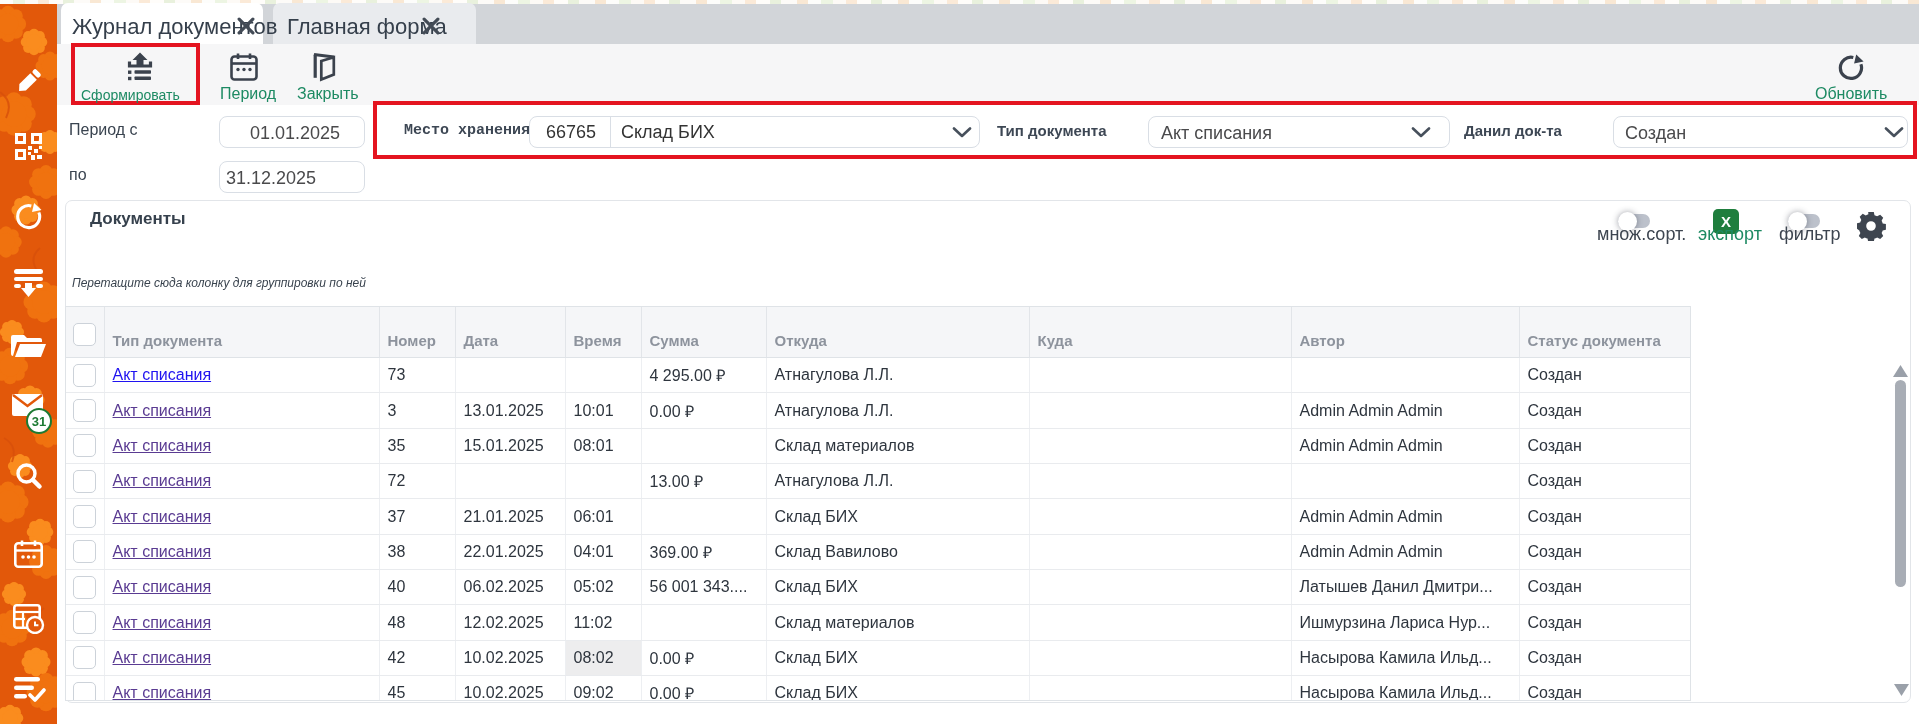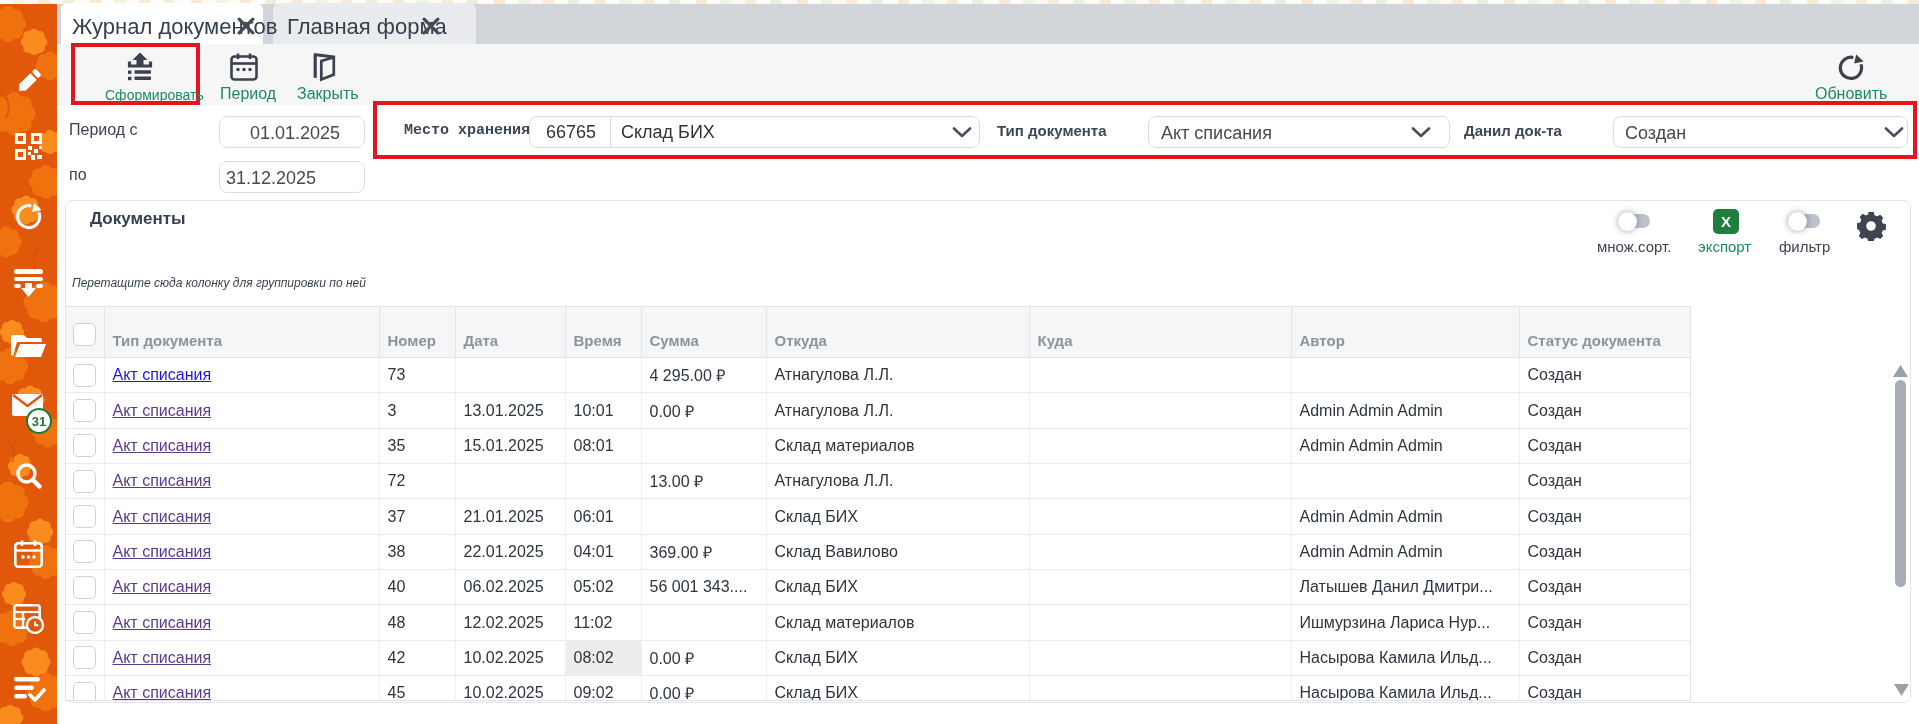--- a/index.html
+++ b/index.html
@@ -28,21 +28,21 @@
   
   .flabel{position:absolute;font-size:16px;line-height:17px;color:#3a4450;white-space:nowrap;z-index:5;}
   .flabel2{position:absolute;font-size:15px;line-height:17px;font-weight:700;color:#3d4754;white-space:nowrap;z-index:5;}
   .finput{position:absolute;height:30px;background:#fff;border:1px solid #d9dee5;border-radius:8px;
           font-size:18px;color:#4a4a4c;line-height:33px;z-index:5;white-space:nowrap;}
   .chev{position:absolute;z-index:6;}
   
   #panel{left:65px;top:200px;width:1844px;height:501px;background:#fff;border:1px solid #e2e5e9;border-radius:7px;z-index:1;}
   #ptitle{left:90px;top:209px;font-size:17px;font-weight:700;color:#36414d;z-index:2;}
   #hint{left:72px;top:276px;font-size:12px;font-style:italic;color:#39434e;z-index:2;}
-  .minilbl{position:absolute;top:238px;font-size:15px;color:#3d4550;z-index:2;white-space:nowrap;}
+  .minilbl{position:absolute;top:224px;font-size:18px;color:#3d4550;z-index:2;white-space:nowrap;}
   .toggle{position:absolute;top:214px;width:32px;height:14px;border-radius:7px;background:#bcc1cb;z-index:2;}
   .knob{position:absolute;left:0px;top:-2.5px;width:19px;height:19px;border-radius:50%;background:#fff;box-shadow:0 0 6px rgba(40,45,60,.45);}
   
   #tablebox{left:65px;top:306px;width:1624px;height:393px;border:1px solid #dfe3e7;background:#fff;overflow:hidden;z-index:2;}
   table{border-collapse:collapse;table-layout:fixed;width:1624px;}
   th{height:39px;background:#f5f6f8;font-size:15px;font-weight:700;color:#8d939d;text-align:left;
      vertical-align:bottom;padding:0 0 8px 8px;border-right:1px solid #e2e5e9;border-bottom:1px solid #dfe3e7;}
   th.last,td.last{border-right:none;}
   td{height:34.35px;font-size:16px;color:#2e353e;padding:0 0 0 8px;border-right:1px solid #edeff2;
      border-bottom:1px solid #e9ebee;white-space:nowrap;overflow:hidden;}
@@ -213,21 +213,21 @@
 </div>
 <div id="tab2" class="tab">
     <span class="tabtxt" style="left:14px;">Главная форма</span>
   <svg style="position:absolute;left:149px;top:14px;" width="18" height="18" viewBox="0 0 17 17">
       <path d="M2 2 L15 15 M15 2 L2 15" stroke="#434b56" stroke-width="3" stroke-linecap="round"></path>
     </svg>
 </div>
 
 <div id="toolbar" class="abs"></div>
 <div id="red1" class="redrect"></div>
-<span class="btnlbl" style="left:81px;font-size:14px;top:87px;margin-left:24px;">Сформировать</span>
+<span class="btnlbl" style="left:81px;font-size:14px;top:87px;">Сформировать</span>
 <span class="btnlbl" style="left:220px;">Период</span>
 <span class="btnlbl" style="left:297px;">Закрыть</span>
 <span class="btnlbl" style="left:1815px;">Обновить</span>
 
 <svg class="icn" style="left:127px;top:52px;" width="26" height="30" viewBox="0 0 26 30">
   <g fill="#3b424d">
     <path d="M13 0.5 L20.5 8 H16.5 V13.5 H9.5 V8 H5.5 Z"></path>
     <path d="M2.5 9.5 V14 H23.5 V9.5" fill="none" stroke="#3b424d" stroke-width="3.2"></path>
     <rect x="1" y="18.5" width="3.4" height="3.4"></rect>
     <rect x="7.5" y="18.2" width="16.5" height="3.6" rx="0.8"></rect>

